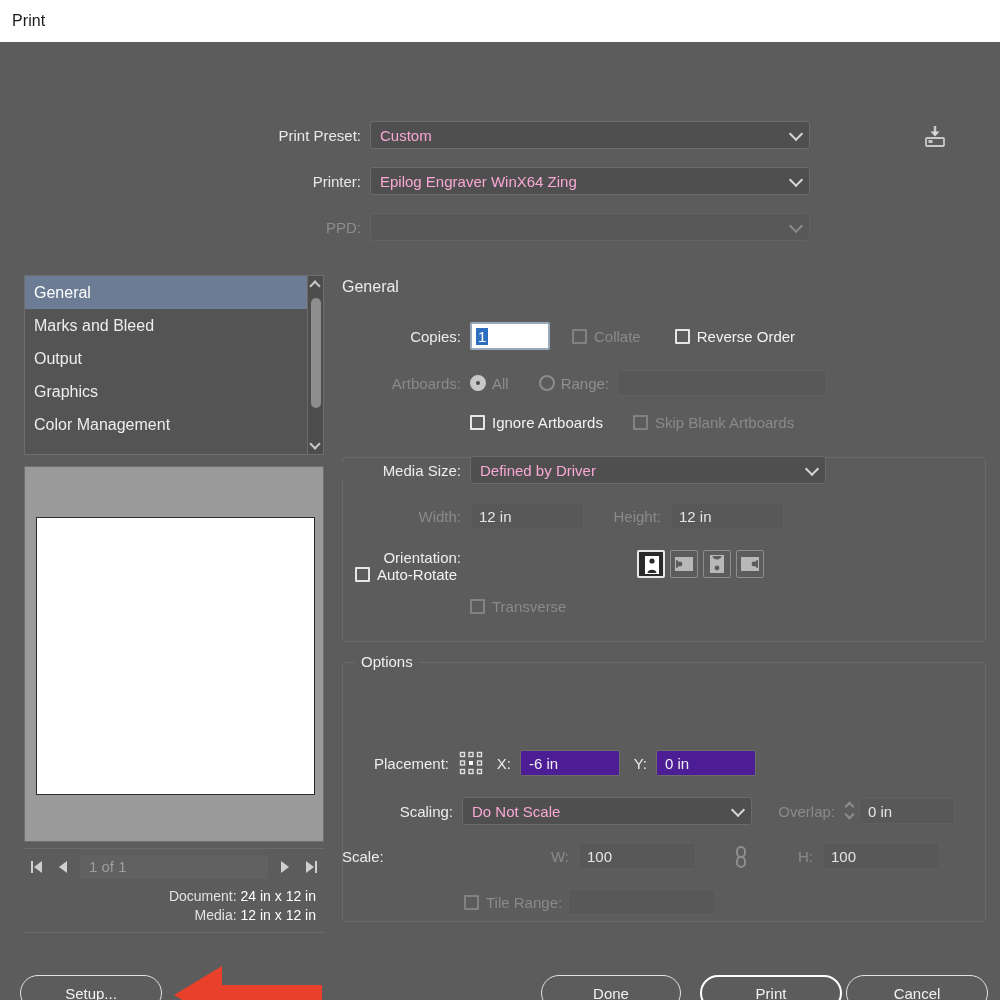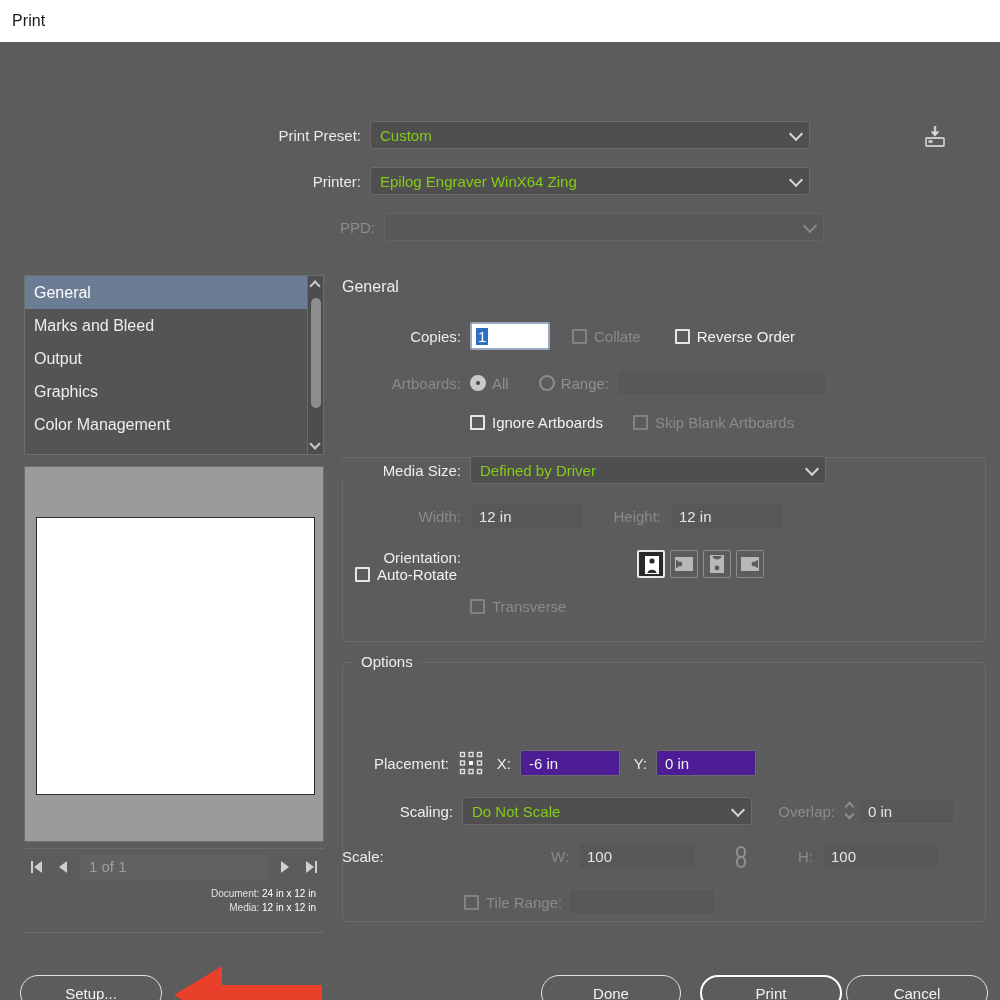--- a/index.html
+++ b/index.html
@@ -31,21 +31,21 @@
   .toprow { position: absolute; display: flex; align-items: center; }
   .toprow .lbl {
     width: 120px; text-align: right; padding-right: 9px;
     font-size: 15px; color: #e9e9e9; white-space: nowrap;
   }
   .toprow .lbl.dim { color: #8d8d8d; }
 
   .combo {
     position: relative; background: #4f4f4f; border: 1px solid #6b6b6b;
     border-radius: 3px; height: 28px; display: flex; align-items: center;
-    color: #84cc16; font-size: 15px; padding: 0 26px 0 9px; white-space: nowrap;
+    color: #f9a8d4; font-size: 15px; padding: 0 26px 0 9px; white-space: nowrap;
   }
   .combo.dim { color: #767676; background: #585858; border-color: #636363; }
   .combo .chev {
     position: absolute; right: 8px; top: 50%; width: 10px; height: 10px;
     margin-top: -6px;
     border-right: 2px solid #d8d8d8; border-bottom: 2px solid #d8d8d8;
     transform: rotate(45deg);
   }
   .combo.dim .chev { border-color: #8a8a8a; }
 
@@ -106,21 +106,21 @@
   }
   #pager .navbtn { width: 26px; height: 26px; position: relative; }
   #pager .navbtn svg { position: absolute; left: 6px; top: 6px; }
   #pager .pagefield {
     flex: 1; height: 24px; margin: 0 4px; background: #616161;
     color: #9e9e9e; font-size: 15px; line-height: 24px; padding-left: 9px;
   }
 
   #doc-info {
     position: absolute; left: 24px; top: 846px; width: 300px;
-    font-size: 10px; color: #ededed; text-align: right; padding-right: 8px;
+    font-size: 14px; color: #ededed; text-align: right; padding-right: 8px;
   }
   #doc-info .row { margin-bottom: 3px; white-space: nowrap; }
   #doc-info .k { color: #e2e2e2; }
   #doc-info .v { color: #ffffff; }
 
   #left-pane-border {
     position: absolute; left: 24px; top: 890px; width: 300px; height: 1px;
     background: #6b6b6b;
   }
 
@@ -262,21 +262,21 @@
     </div>
 
     <div class="toprow" style="left:250px; top:125px;">
       <span class="lbl">Printer:</span>
       <div class="combo" id="printer-combo">
         <span>Epilog Engraver WinX64 Zing</span>
         <span class="chev"></span>
       </div>
     </div>
 
-    <div class="toprow" style="left:264px; top:171px;">
+    <div class="toprow" style="left:250px; top:171px;">
       <span class="lbl dim">PPD:</span>
       <div class="combo dim" id="ppd-combo">
         <span></span>
         <span class="chev"></span>
       </div>
     </div>
 
     <div id="side-list">
       <div class="item sel">General</div>
       <div class="item">Marks and Bleed</div>

